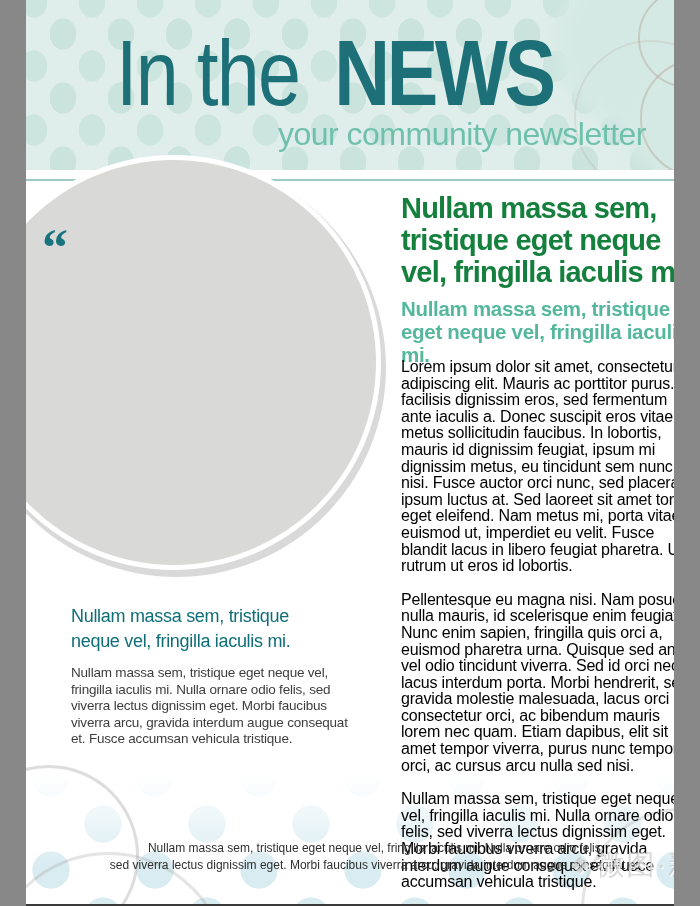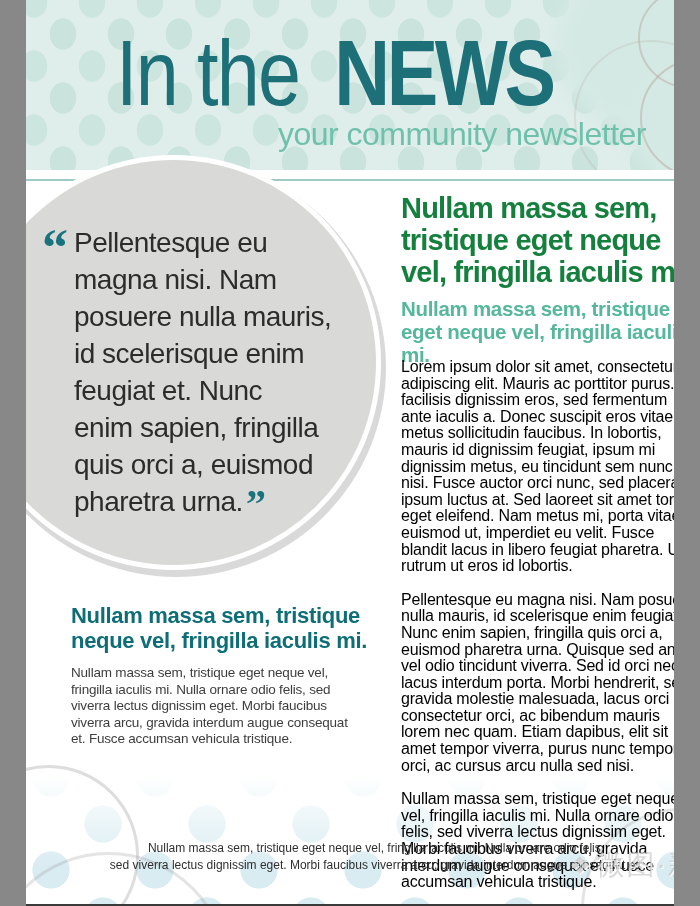--- a/index.html
+++ b/index.html
@@ -51,21 +51,21 @@
   .qmark.open{left:16px; top:222px; font-size:52px; line-height:1;}
   .quote-text-wrap{
     position:absolute; left:48px; top:224px; width:300px; z-index:5;
     font-size:28px; line-height:37px; letter-spacing:-0.5px; color:#2c2c2c;
   }
   .quote-text{white-space:pre-line;}
   .qclose{color:#19737d; font-family:"Liberation Serif", serif; font-weight:700; font-size:40px; line-height:0; vertical-align:-6px; margin-left:3px;}
   
   .left-heading{
     position:absolute; left:45px; top:604px; width:300px; z-index:5;
-    font-size:22px; line-height:24.5px; font-weight:700; letter-spacing:-0.3px;
+    font-size:18px; line-height:24.5px; font-weight:400; letter-spacing:-0.3px;
     color:#0e6e78; white-space:pre-line;
   }
   .left-body{
     position:absolute; left:45px; top:665px; width:280px; z-index:5;
     font-size:13.5px; line-height:16.6px; letter-spacing:-0.2px; color:#3d3d3d;
   }
   .left-link{
     position:absolute; left:45px; top:752px; z-index:6;
     font-size:18px; font-weight:700; color:#7e7e7e; text-decoration:none; cursor:pointer;
   }
@@ -129,30 +129,20 @@
   <div class="divider"></div>
 
   <div class="title">
     <span class="t-light">In the</span>
     <span class="t-bold">NEWS</span>
   </div>
   <div class="subtitle">your community newsletter</div>
 
   <div class="quote-circle"></div>
   <div class="qmark open">“</div>
-  <div class="quote-text-wrap">
-    <span class="quote-text">Pellentesque eu
-magna nisi. Nam
-posuere nulla mauris,
-id scelerisque enim
-feugiat et. Nunc
-enim sapien, fringilla
-quis orci a, euismod
-pharetra urna.</span><span class="qclose">”</span>
-  </div>
 
   <div class="headline">Nullam massa sem,
 tristique eget neque
 vel, fringilla iaculis mi.</div>
   <div class="subhead">Nullam massa sem, tristique eget neque vel, fringilla iaculis mi.</div>
   <div class="right-body">
     <p>Lorem ipsum dolor sit amet, consectetur adipiscing elit. Mauris ac porttitor purus. In facilisis dignissim eros, sed fermentum ante iaculis a. Donec suscipit eros vitae metus sollicitudin faucibus. In lobortis, mauris id dignissim feugiat, ipsum mi dignissim metus, eu tincidunt sem nunc eu nisi. Fusce auctor orci nunc, sed placerat ipsum luctus at. Sed laoreet sit amet tortor eget eleifend. Nam metus mi, porta vitae euismod ut, imperdiet eu velit. Fusce blandit lacus in libero feugiat pharetra. Ut rutrum ut eros id lobortis.</p>
     <p>Pellentesque eu magna nisi. Nam posuere nulla mauris, id scelerisque enim feugiat et. Nunc enim sapien, fringilla quis orci a, euismod pharetra urna. Quisque sed ante vel odio tincidunt viverra. Sed id orci nec lacus interdum porta. Morbi hendrerit, sem gravida molestie malesuada, lacus orci consectetur orci, ac bibendum mauris lorem nec quam. Etiam dapibus, elit sit amet tempor viverra, purus nunc tempor orci, ac cursus arcu nulla sed nisi.</p>
     <p>Nullam massa sem, tristique eget neque vel, fringilla iaculis mi. Nulla ornare odio felis, sed viverra lectus dignissim eget. Morbi faucibus viverra arcu, gravida interdum augue consequat et. Fusce accumsan vehicula tristique.</p>
   </div>

